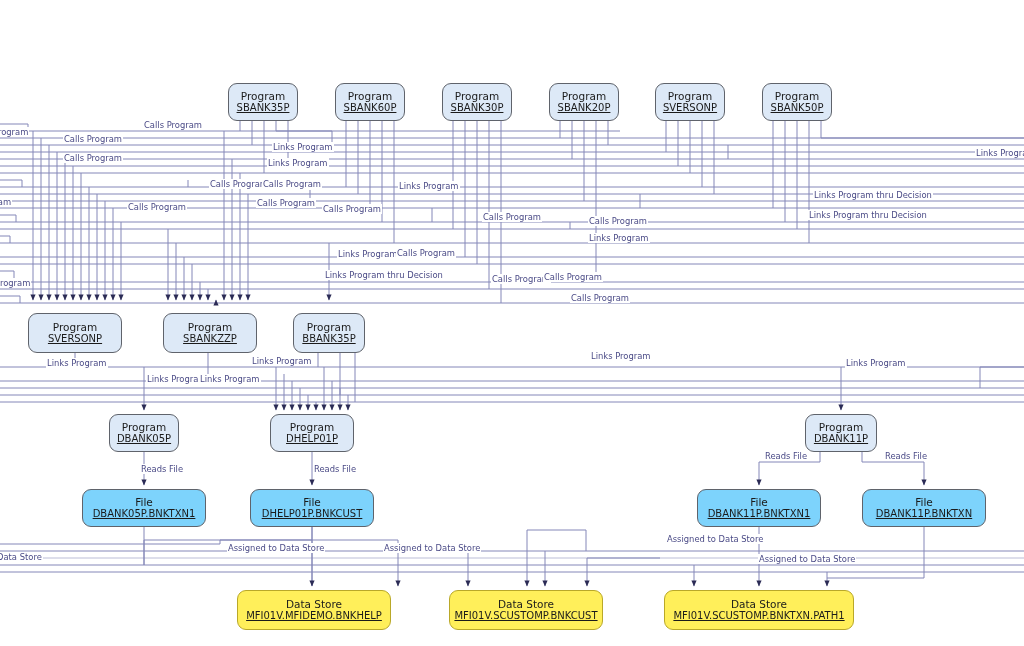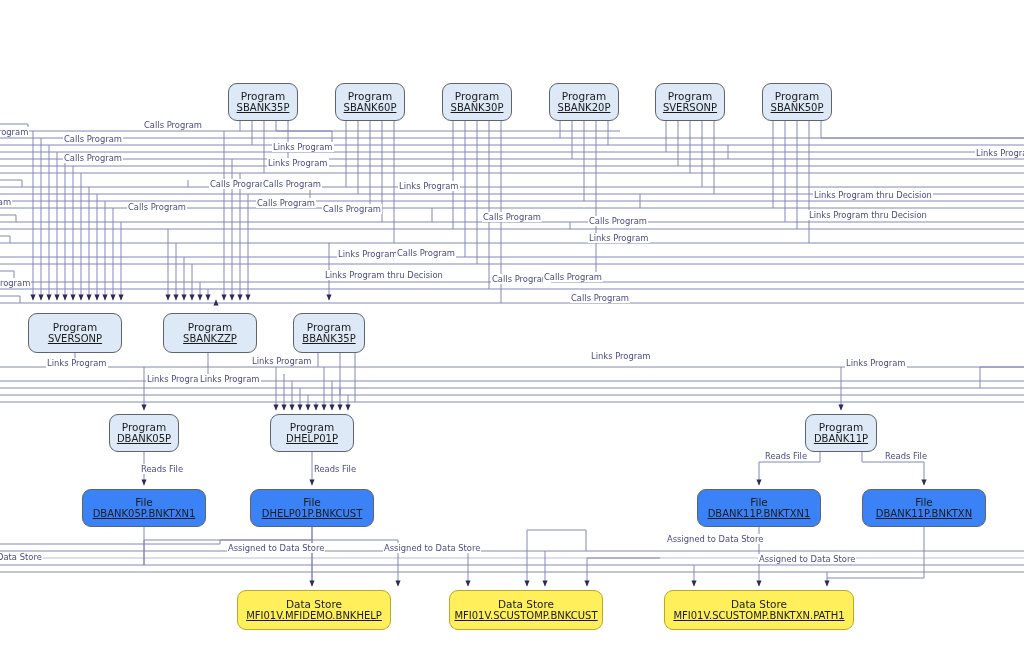--- a/index.html
+++ b/index.html
@@ -5,21 +5,21 @@
   html,body{margin:0;padding:0;background:#ffffff;}
   body{font-family:"DejaVu Sans",sans-serif;}
   #canvas{position:relative;width:1024px;height:646px;background:#ffffff;overflow:hidden;}
   #edges{position:absolute;left:0;top:0;width:1024px;height:646px;}
   .node{position:absolute;box-sizing:border-box;border:1px solid #666a72;
         border-radius:9px;display:flex;flex-direction:column;align-items:center;
         justify-content:center;text-align:center;line-height:1.18;}
   .node .t1{font-size:10.5px;color:#1b1b1b;}
   .node .t2{font-size:10px;color:#1b1b1b;text-decoration:underline;}
   .n-program{background:#dde9f7;border-color:#5f636b;}
-  .n-file{background:#3b82f6;border-color:#5f636b;}
+  .n-file{background:#7dd3fc;border-color:#5f636b;}
   .n-store{background:#ffef5a;border-color:#b9a829;}
   .elabel{position:absolute;font-size:8.4px;color:#4a4a86;white-space:nowrap;
           background:#ffffff;padding:0 1px;line-height:10px;}
 </style>
 </head>
 <body>
 
 <div id="canvas">
   <svg id="edges" viewBox="0 0 1024 646" xmlns="http://www.w3.org/2000/svg">
     <defs>

